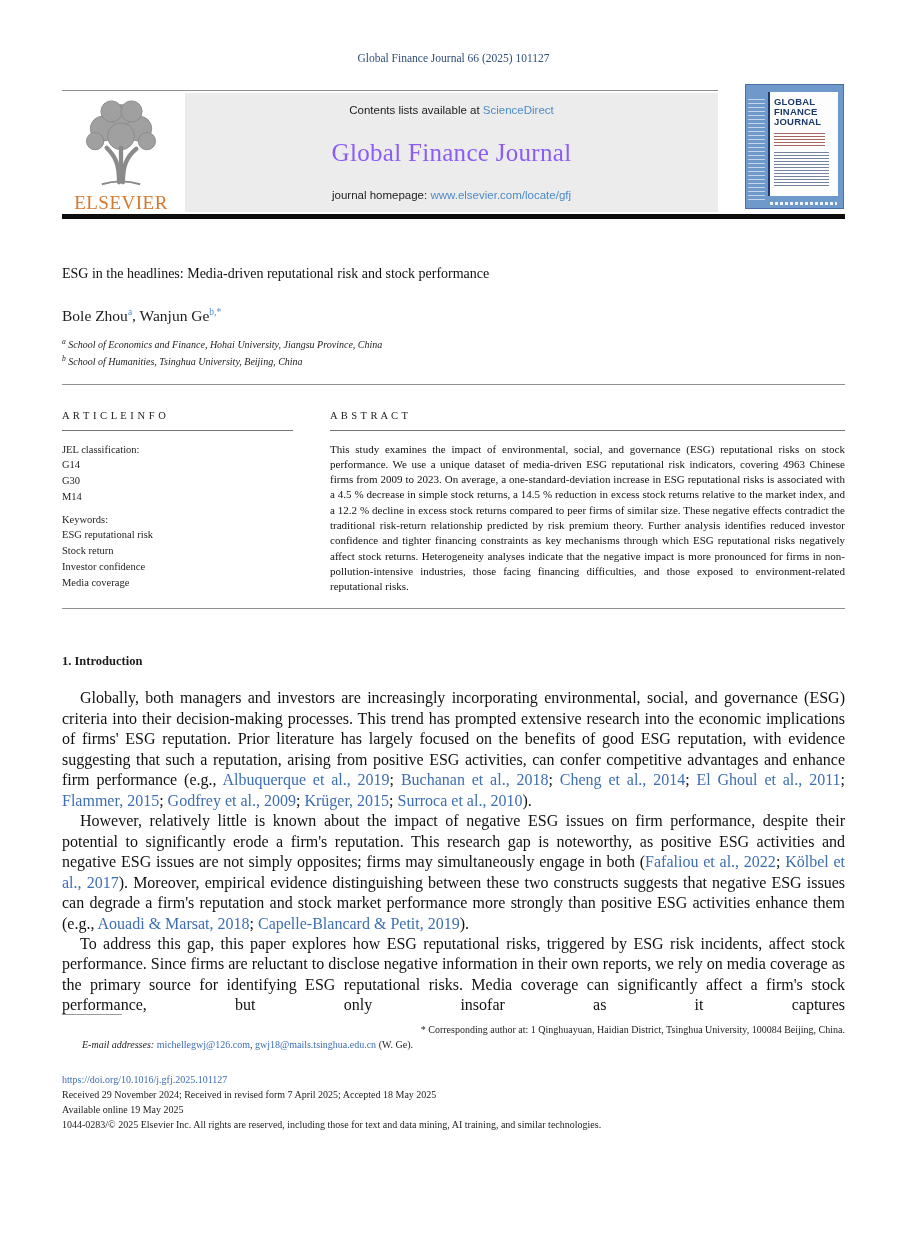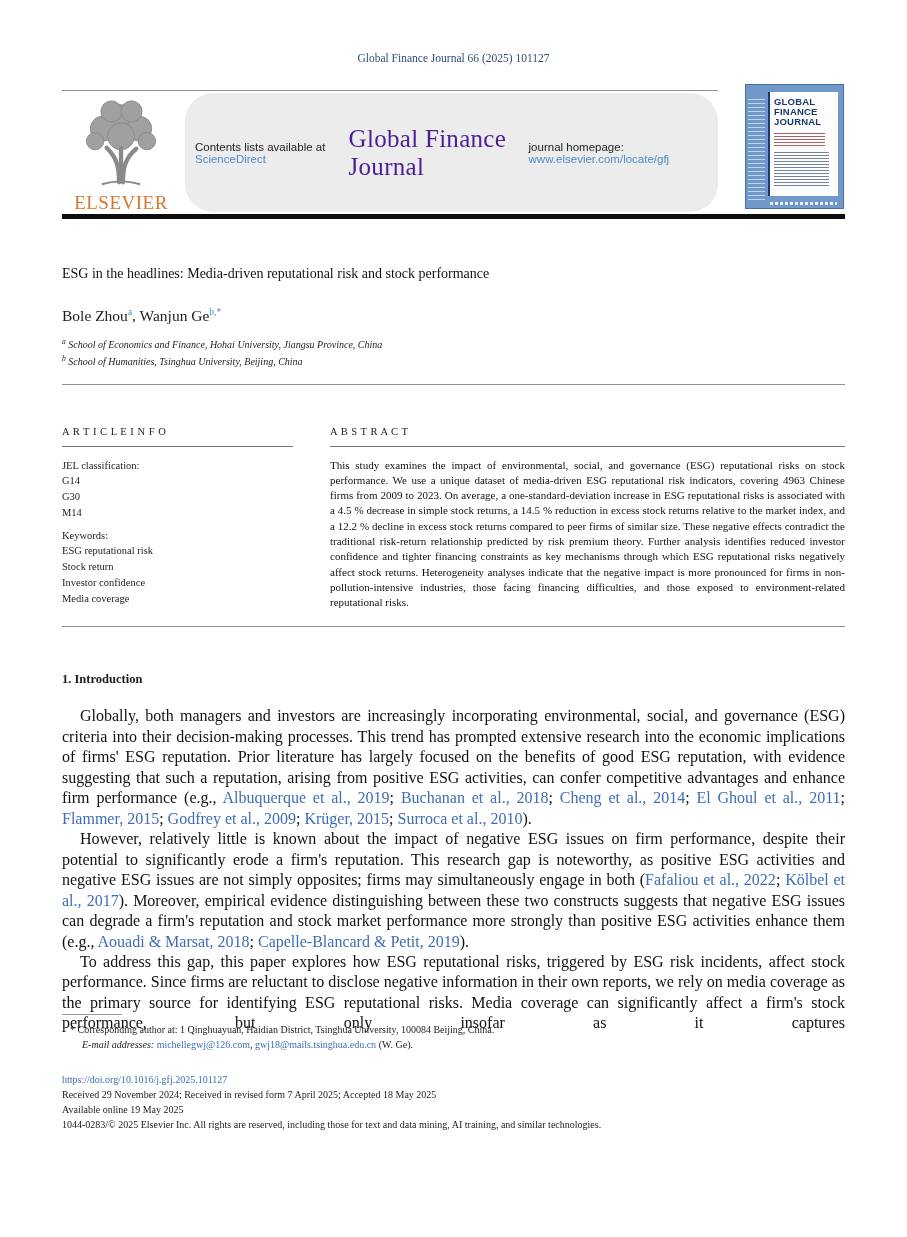--- a/index.html
+++ b/index.html
@@ -12,26 +12,26 @@
   
   .header-citation {
     padding-top:52px; text-align:center;
     font-size:11.5px; color:#2f4e79;
   }
   
   .masthead { position:relative; margin:26px 62px 0; height:124px; }
   .masthead-topline { position:absolute; top:0; left:0; width:656px; border-top:1.5px solid #8f8f8f; }
   .grey-box {
     position:absolute; left:123px; top:3px; width:533px; height:119px;
-    background:#ececec; display:flex; 
-    justify-content:space-between; align-items:center; padding:11px 10px;border-radius:28px;
+    background:#ececec; display:flex; flex-direction:column;
+    justify-content:space-between; align-items:center; padding:11px 10px;
   }
   .contents-line { font-family:"Liberation Sans", sans-serif; font-size:11.5px; color:#222; }
   .sciencedirect-link { color:#4d8bc9; }
-  .journal-title { font-size:25px; color:#4c1d95; letter-spacing:.3px; }
+  .journal-title { font-size:25px; color:#8b5cf6; letter-spacing:.3px; }
   .homepage-line { font-family:"Liberation Sans", sans-serif; font-size:11.5px; color:#222; }
   .homepage-link { color:#4d8bc9; }
   
   .elsevier-logo { position:absolute; left:0; top:8px; width:118px; text-align:center; }
   .elsevier-wordmark {
     font-size:19px; color:#d4792f; letter-spacing:.5px; margin-top:-2px;
     font-family:"Liberation Serif", serif;
   }
   
   .cover {
@@ -53,42 +53,42 @@
   .cover-bottomtext { position:absolute; bottom:3px; left:24px; right:6px; height:3px; background:repeating-linear-gradient(to right, rgba(255,255,255,.9) 0 3px, transparent 3px 5px); }
   .black-bar { margin:0 62px; height:5px; background:#0d0d0d; }
   
   .article-title { margin:46px 62px 0; font-size:14px; line-height:1.34; max-width:650px; color:#111; }
   .authors-line { margin:23px 62px 0; font-size:15.5px; }
   .author-sup { font-size:9.5px; vertical-align:super; color:#4d8bc9; }
   .affiliations { margin:11px 62px 0; font-size:10px; font-style:italic; line-height:1.55; }
   .affil-sup { font-size:7.5px; vertical-align:super; }
   
   .full-rule { margin:14px 62px 0; border-top:1.5px solid #8f8f8f; }
-  .info-abstract { margin:16px 62px; display:flex; gap:37px; padding-top:25px; }
+  .info-abstract { margin:0 62px; display:flex; gap:37px; padding-top:25px; }
   .info-col { width:231px; flex:none; }
   .abstract-col { flex:1; }
   .col-heading {
     font-size:10.5px; color:#222; padding-bottom:9px; margin-bottom:11px;
     border-bottom:1px solid #777; letter-spacing:.5px;
   }
   .jel-label, .keywords-label { font-size:10.5px; line-height:1.5; }
   .jel-code, .keyword-item { font-size:10.5px; line-height:1.5; }
   .keywords-label { margin-top:7px; }
   .abstract-text { font-size:11px; line-height:1.39; text-align:justify; color:#111; }
   
   .intro-heading { margin:45px 62px 0; font-size:12.5px; font-weight:bold; }
   .body-text { margin:19px 62px 0; font-size:16px; line-height:1.28; text-align:justify; color:#111; }
   .body-text p { text-indent:18px; margin:0; }
   .body-text p.cont { text-align-last:justify; }
   .ln { color:#3d6eb4; cursor:pointer; }
   .it { font-style:italic; }
   
   .footnotes { position:absolute; left:62px; right:62px; top:1014px; font-size:10px; line-height:1.5; }
   .fn-rule { width:60px; border-top:1px solid #9a9a9a; margin-bottom:7px; }
-  .fn-corresponding { margin-left:8px; }
+  .fn-corresponding { margin-left:8px;text-align:right; }
   .fn-email { margin-left:20px; }
   .footer-block { position:absolute; left:62px; right:62px; top:1072px; font-size:10px; line-height:1.5; }
   .doi-link { color:#3d6eb4; cursor:pointer; }
 </style>
 </head>
 <body>
 
 <div class="page">
 
   <div class="header-citation">Global Finance Journal 66 (2025) 101127</div>

